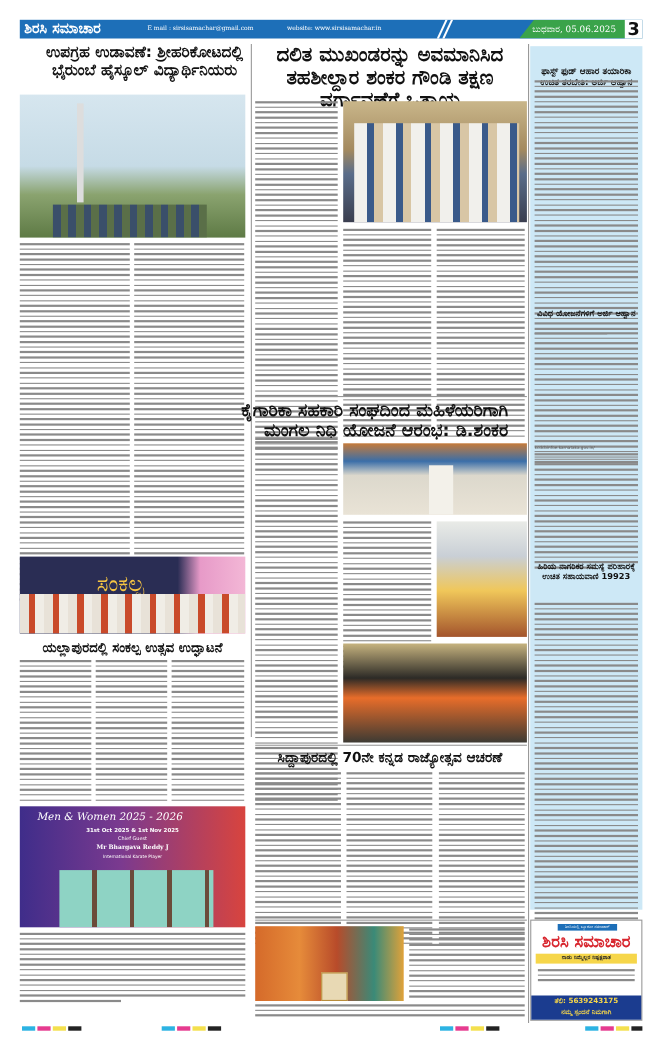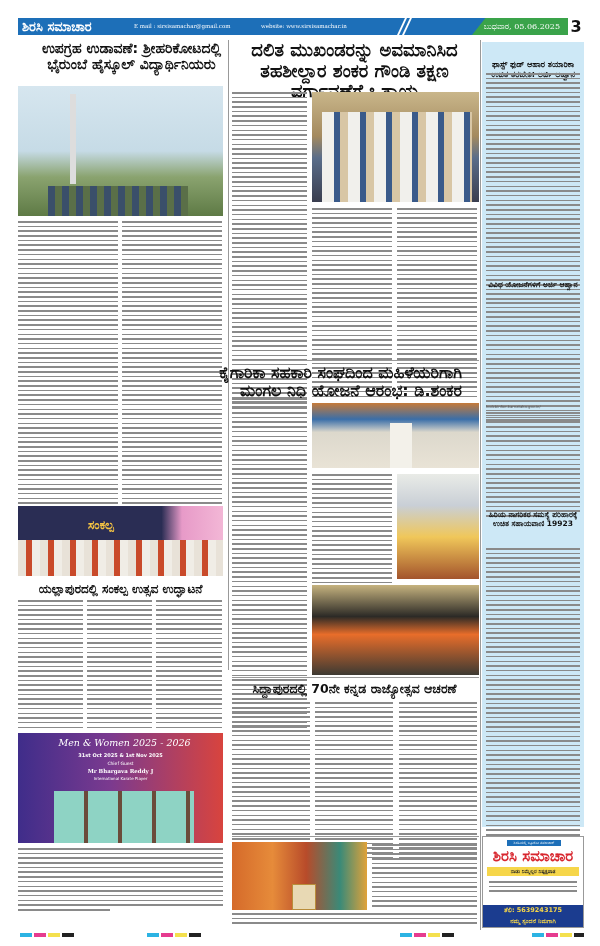--- a/index.html
+++ b/index.html
@@ -196,21 +196,21 @@
     <div class="line"></div>
     <div class="line"></div>
     <div class="line"></div>
     <div class="line"></div>
     <div class="line"></div>
     <div class="line"></div>
     <div class="line"></div>
 </div>
 
 <div class="photo" style="left:18px; top:506px; width:205px; height:70px; background: linear-gradient(90deg, #2a2d54 0%, #2a2d54 70%, #e79ac8 80%, #f3b7d6 100%);">
-  <div style="position:absolute; left:70px; top:12px; font-size:12px; font-weight:bold; color:#f5c443;">ಸಂಕಲ್ಪ</div>
+  <div style="position:absolute; left:70px; top:12px; font-size:20px; font-weight:normal; color:#f5c443;">ಸಂಕಲ್ಪ</div>
   <div style="position:absolute; left:0; bottom:0; width:205px; height:36px; background: repeating-linear-gradient(90deg, #e8e2d8 0 8px, #c94a2a 8px 14px, #f0ede6 14px 22px);"></div>
 </div>
 <div class="headline" style="left:18px; top:583px; width:205px; font-size:12px;">ಯಲ್ಲಾಪುರದಲ್ಲಿ ಸಂಕಲ್ಪ ಉತ್ಸವ ಉದ್ಘಾಟನೆ</div>
 <div class="text-block" style="left:18px; top:600px; width:65px;">
   <div class="line"></div>
     <div class="line"></div>
     <div class="line"></div>
     <div class="line"></div>
     <div class="line"></div>
     <div class="line"></div>
@@ -292,21 +292,21 @@
     <div class="line"></div>
     <div class="line"></div>
     <div class="line"></div>
     <div class="line"></div>
     <div class="line"></div>
     <div class="line"></div>
     <div class="line"></div>
 </div>
 
 <div class="photo" style="left:18px; top:733px; width:205px; height:110px; background: linear-gradient(90deg, #3f2d8a 0%, #7b3a8f 45%, #d8443e 100%);">
-  <div style="position:absolute; left:4px; top:4px; width:205px; text-align:center; color:#fff; font-style:italic; font-size:9.5px; font-family:'DejaVu Serif', serif;">Men &amp; Women 2025 - 2026</div>
+  <div style="position:absolute; left:16px; top:4px; width:205px; text-align:left; color:#fff; font-style:italic; font-size:9.5px; font-family:'DejaVu Serif', serif;">Men &amp; Women 2025 - 2026</div>
   <div style="position:absolute; left:0; top:19px; width:205px; text-align:center; color:#fff; font-size:5px; font-weight:bold;">31st Oct 2025 &amp; 1st Nov 2025</div>
   <div style="position:absolute; left:0; top:28px; width:205px; text-align:center; color:#fff; font-size:4.5px;">Chief Guest</div>
   <div style="position:absolute; left:0; top:35px; width:205px; text-align:center; color:#fff; font-size:5.5px; font-weight:bold; font-family:'DejaVu Serif', serif;">Mr Bhargava Reddy J</div>
   <div style="position:absolute; left:0; top:43px; width:205px; text-align:center; color:#fff; font-size:4px;">International Karate Player</div>
   <div style="position:absolute; left:36px; top:58px; width:140px; height:52px; background: repeating-linear-gradient(90deg, #8ed3c4 0 30px, #6b4b3a 30px 34px);"></div>
 </div>
 <div class="text-block" style="left:18px; top:848px; width:205px;">
   <div class="line"></div>
     <div class="line"></div>
     <div class="line"></div>

